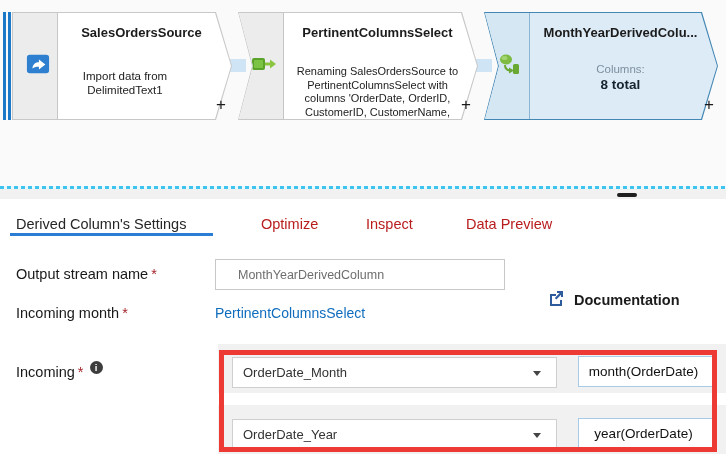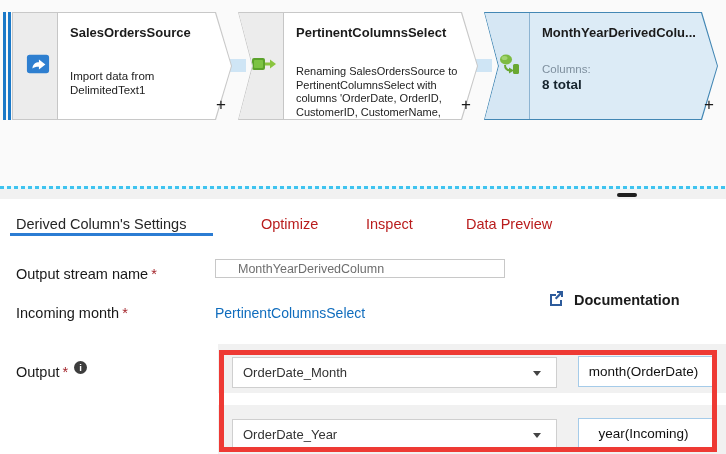--- a/index.html
+++ b/index.html
@@ -7,21 +7,21 @@
   #screen{position:relative;width:726px;height:454px;overflow:hidden;background:#fff;
           font-family:"Liberation Sans",sans-serif;}
 
   
   .canvas{position:absolute;left:0;top:0;width:726px;height:186px;background:#fafafa;}
   .vbar{position:absolute;top:12px;height:108px;width:3px;background:#1b79c8;}
   .connector{position:absolute;top:59px;height:13px;background:#cfe5f5;z-index:1;}
 
   .node{position:absolute;top:12px;height:108px;z-index:2;}
   .node .outer{position:absolute;inset:0;background:#c8c8c8;}
-  .node .inner{position:absolute;inset:1px;background:#fff;}
+  .node .inner{position:absolute;inset:1px;background:#fff;text-align:center;}
   .shape-r{clip-path:polygon(0 0,calc(100% - 16px) 0,100% 50%,calc(100% - 16px) 100%,0 100%);}
   .shape-lr{clip-path:polygon(0 0,calc(100% - 16px) 0,100% 50%,calc(100% - 16px) 100%,0 100%,14px 50%);}
   .strip{position:absolute;left:0;top:0;bottom:0;width:45px;background:#ececec;border-right:1px solid #c6c6c6;
          display:flex;align-items:center;justify-content:center;padding-left:6px;}
   .nbody{position:absolute;left:46px;top:0;right:16px;bottom:0;padding:12px 2px 0 11px;overflow:hidden;}
   .node-title{font-size:13px;font-weight:bold;color:#1b1b1b;white-space:nowrap;}
   .n1-desc{margin-top:29px;font-size:11.5px;line-height:14px;color:#222;width:110px;}
   .n2-desc{position:absolute;left:11px;right:2px;top:52px;bottom:1px;overflow:hidden;
            font-size:11px;line-height:13.5px;color:#222;}
   .n3-cols-label{margin-top:23px;font-size:11.5px;color:#7e8f9e;}
@@ -39,21 +39,21 @@
 
   
   .tabs{position:absolute;left:0;top:210px;width:655px;height:30px;background:#fff;}
   .tab{position:absolute;top:6px;font-size:14.5px;color:#b91c1c;cursor:pointer;white-space:nowrap;}
   .tab.active{color:#262626;}
   .tab-underline{position:absolute;left:10px;top:233px;width:203px;height:3px;background:#2b7cd3;}
 
   
   .flabel{position:absolute;font-size:14.5px;color:#191919;white-space:nowrap;}
   .req{color:#a4262c;margin-left:3px;}
-  .txt-input{position:absolute;left:215px;top:259px;width:290px;height:19px;border:1px solid #c8c8c8;
+  .txt-input{position:absolute;left:215px;top:259px;width:290px;height:31px;border:1px solid #c8c8c8;
              background:#fff;font-family:"Liberation Sans",sans-serif;font-size:12.5px;color:#6e6e6e;
              padding:0 8px 0 22px;outline:none;}
   .doc-link{position:absolute;left:548px;top:262px;display:flex;align-items:center;gap:10px;cursor:pointer;margin-top:28px;}
   .doc-label{font-size:14.5px;font-weight:bold;color:#1b1b1b;}
   .stream-link{position:absolute;left:215px;top:305px;font-size:14px;color:#0f6cbd;cursor:pointer;}
   .info-circle{display:inline-block;width:13px;height:13px;border-radius:50%;background:#3d3d3d;color:#fff;
                font-size:9.5px;font-weight:bold;text-align:center;line-height:13px;vertical-align:6px;
                margin-left:6px;cursor:pointer;}
 
   
@@ -176,32 +176,32 @@
     </span>
     <span class="doc-label">Documentation</span>
   </div>
 
   <div class="flabel" style="left:16px;top:305px">
     <span>Incoming month</span><span class="req">*</span>
   </div>
   <div class="stream-link">PertinentColumnsSelect</div>
 
   <div class="flabel" style="left:16px;top:361px">
-    <span>Output</span><span class="req">*</span><span class="info-circle">i</span>
+    <span>Incoming</span><span class="req">*</span><span class="info-circle">i</span>
   </div>
 
   <div class="col-row row-a"></div>
   <div class="dropdown dd-a">
     <span class="dd-text">OrderDate_Month</span>
     <span class="dd-caret"></span>
   </div>
   <div class="expr ex-a">month(OrderDate)</div>
 
   <div class="col-row row-b"></div>
   <div class="dropdown dd-b">
     <span class="dd-text">OrderDate_Year</span>
     <span class="dd-caret"></span>
   </div>
-  <div class="expr ex-b">year(Incoming)</div>
+  <div class="expr ex-b">year(OrderDate)</div>
 
   <div class="red-annot"></div>
 
 </div>
 
 </body></html>

